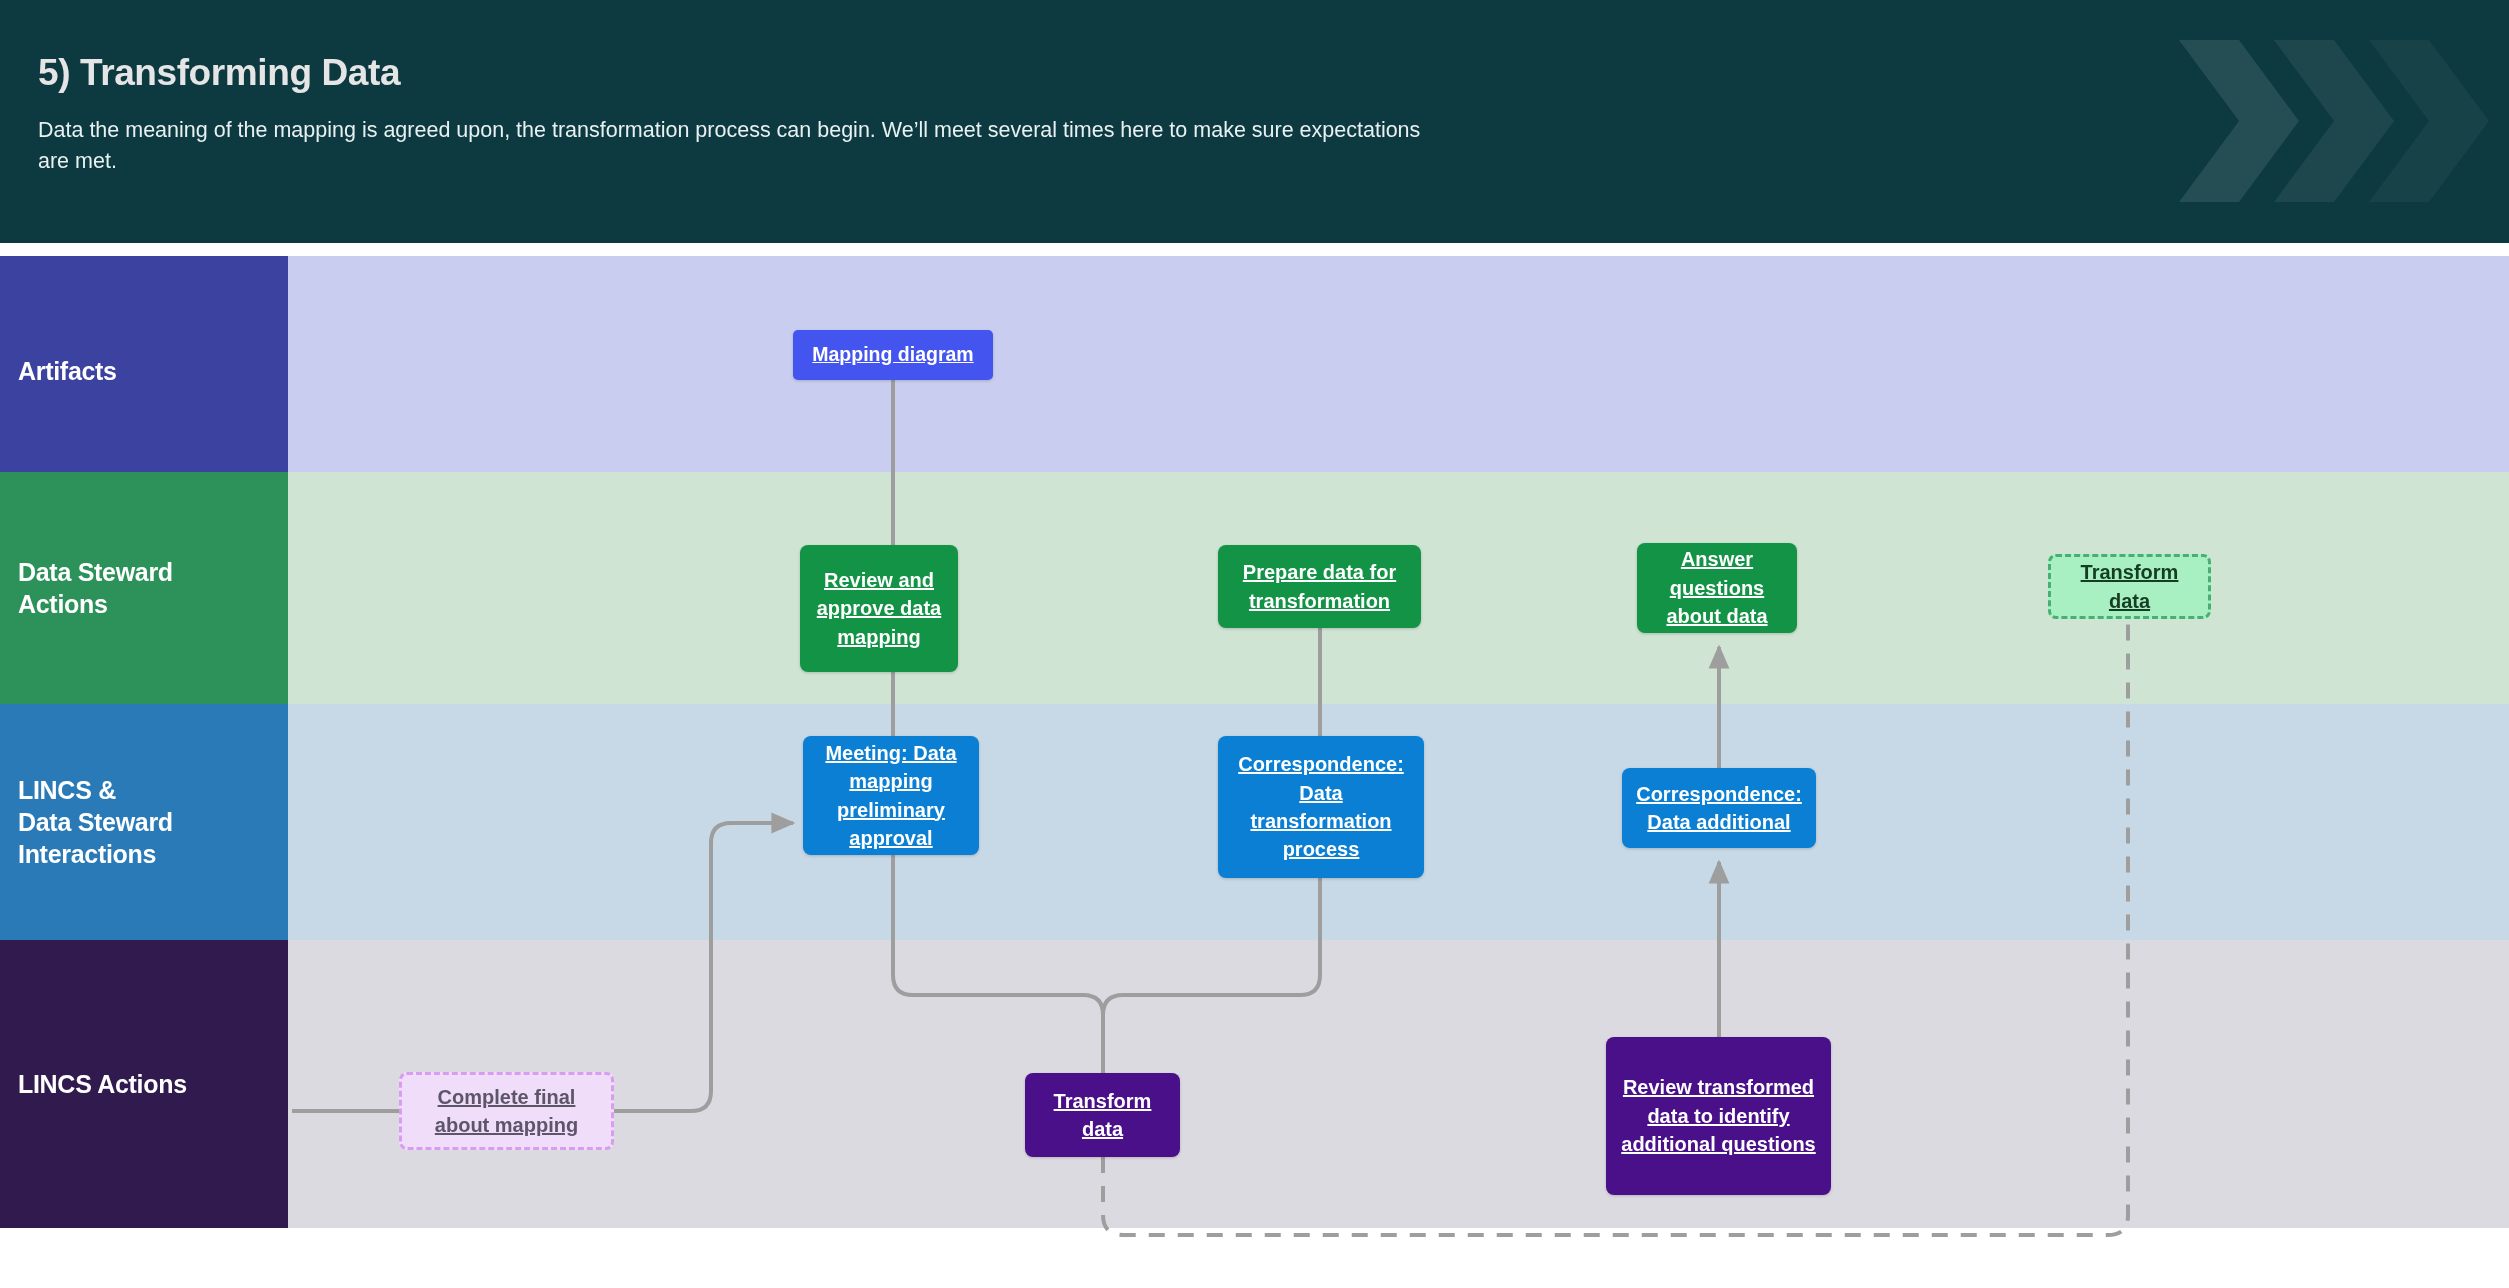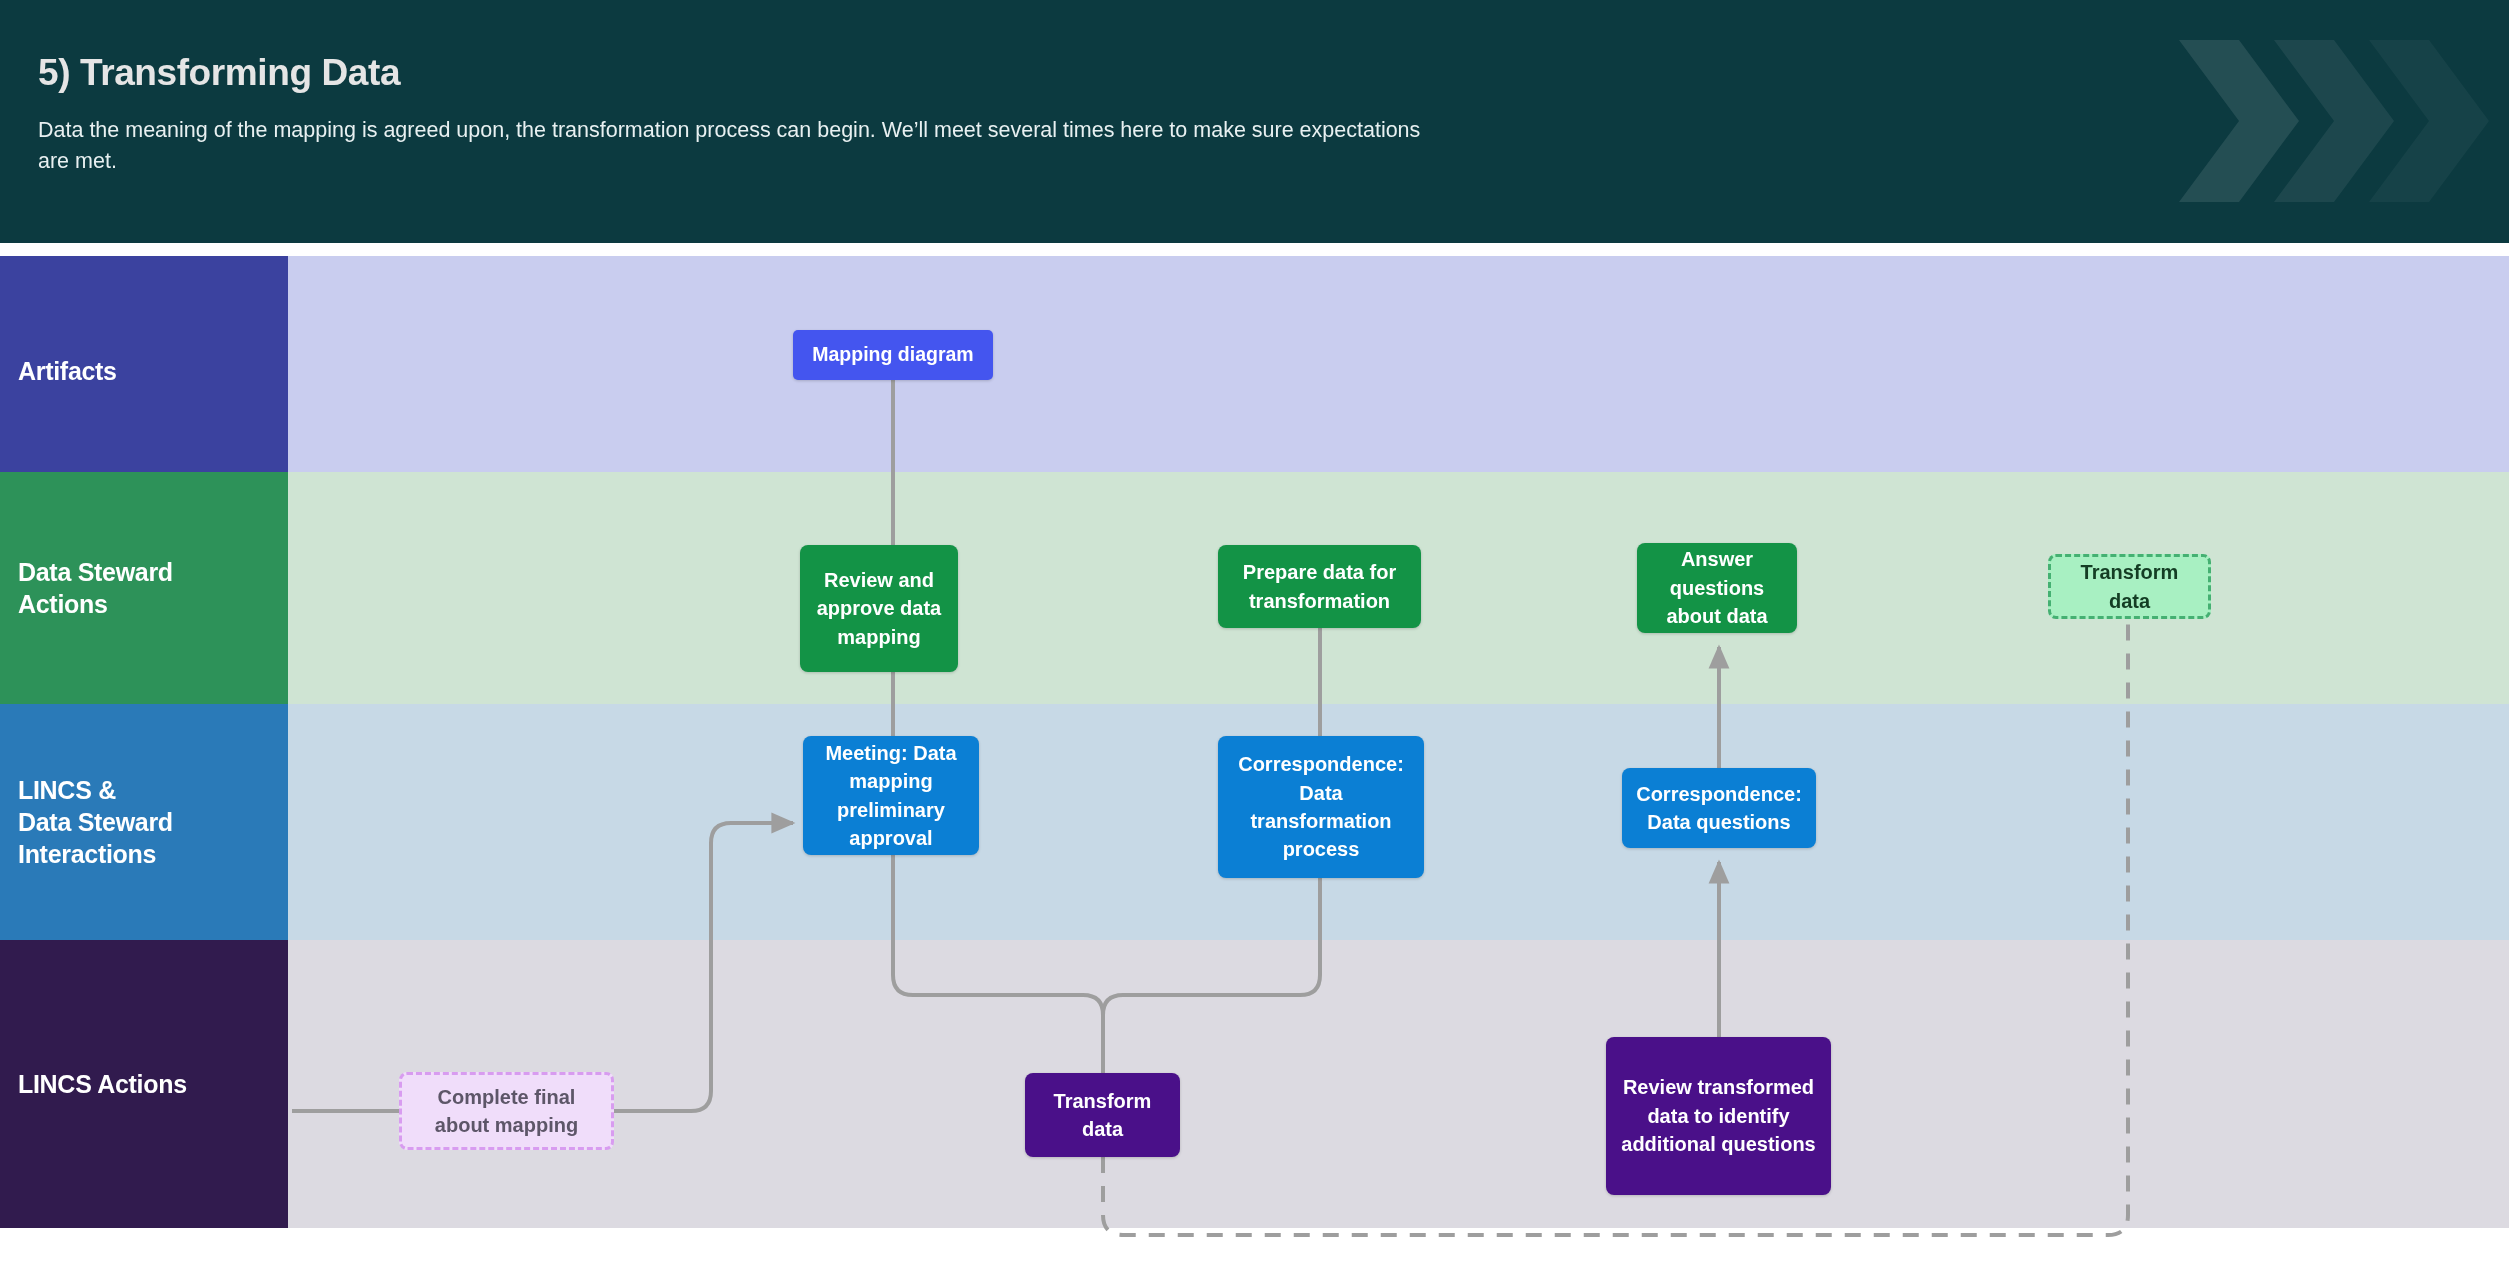--- a/index.html
+++ b/index.html
@@ -11,21 +11,21 @@
   #header-title{position:absolute;left:38px;top:52px;font-size:37px;font-weight:700;color:#e5e5e5;letter-spacing:-.4px;}
   #header-sub{position:absolute;left:38px;top:115px;width:1400px;font-size:21.5px;line-height:1.42;color:#e8f0f1;font-weight:400;}
   #chev-group{position:absolute;right:0;top:0;width:340px;height:243px;}
 
   
   .lane{position:absolute;left:0;width:2509px;}
   .lane-label{position:absolute;left:0;top:0;width:288px;height:100%;color:#fff;font-weight:700;font-size:25px;line-height:1.28;letter-spacing:-.3px;display:flex;align-items:center;padding-left:18px;box-sizing:border-box;}
   .lane-body{position:absolute;left:288px;top:0;width:2221px;height:100%;}
 
   
-  .node{position:absolute;box-sizing:border-box;display:flex;align-items:center;justify-content:center;text-align:center;border-radius:8px;font-size:20px;line-height:1.42;font-weight:700;padding:4px 12px;z-index:6;}
+  .node{position:absolute;box-sizing:border-box;display:flex;align-items:center;justify-content:center;text-align:center;border-radius:8px;font-size:20px;line-height:1.42;font-weight:700;padding:4px 12px;z-index:6;text-decoration:underline;}
   .node.solid{color:#ffffff;box-shadow:0 1px 3px rgba(0,0,0,.18);}
   .node.dashed{font-weight:700;}
   .node.artifact{background:#4455ef;border-radius:5px;font-weight:700;font-size:19.5px;}
   .node.green{background:#139346;}
   .node.blue{background:#0b7fd4;}
   .node.purple{background:#4a1089;}
   .node.green-dashed{background:#a8f0c2;border:3.5px dashed #45b072;color:#143d24;}
   .node.purple-dashed{background:#f0ddfa;border:3.5px dashed #d89cf0;color:#5d5668;font-weight:700;}
 
   svg#wires{position:absolute;left:0;top:0;width:2509px;height:1288px;z-index:2;pointer-events:none;}
@@ -121,21 +121,21 @@
       <div class="node green-dashed dashed" style="left: 2048px; top: 554px; width: 163px; height: 65px;">
         <span>Transform data</span>
       </div>
       <div class="node blue solid" style="left: 803px; top: 736px; width: 176px; height: 119px;">
         <span>Meeting: Data mapping preliminary approval</span>
       </div>
       <div class="node blue solid" style="left: 1218px; top: 736px; width: 206px; height: 142px;">
         <span>Correspondence: Data transformation process</span>
       </div>
       <div class="node blue solid" style="left: 1622px; top: 768px; width: 194px; height: 80px;">
-        <span>Correspondence: Data questions</span>
+        <span>Correspondence: Data additional</span>
       </div>
       <div class="node purple-dashed dashed" style="left: 399px; top: 1072px; width: 215px; height: 78px;">
         <span>Complete final about mapping</span>
       </div>
       <div class="node purple solid" style="left: 1025px; top: 1073px; width: 155px; height: 84px;">
         <span>Transform data</span>
       </div>
       <div class="node purple solid" style="left: 1606px; top: 1037px; width: 225px; height: 158px;">
         <span>Review transformed data to identify additional questions</span>
       </div>

